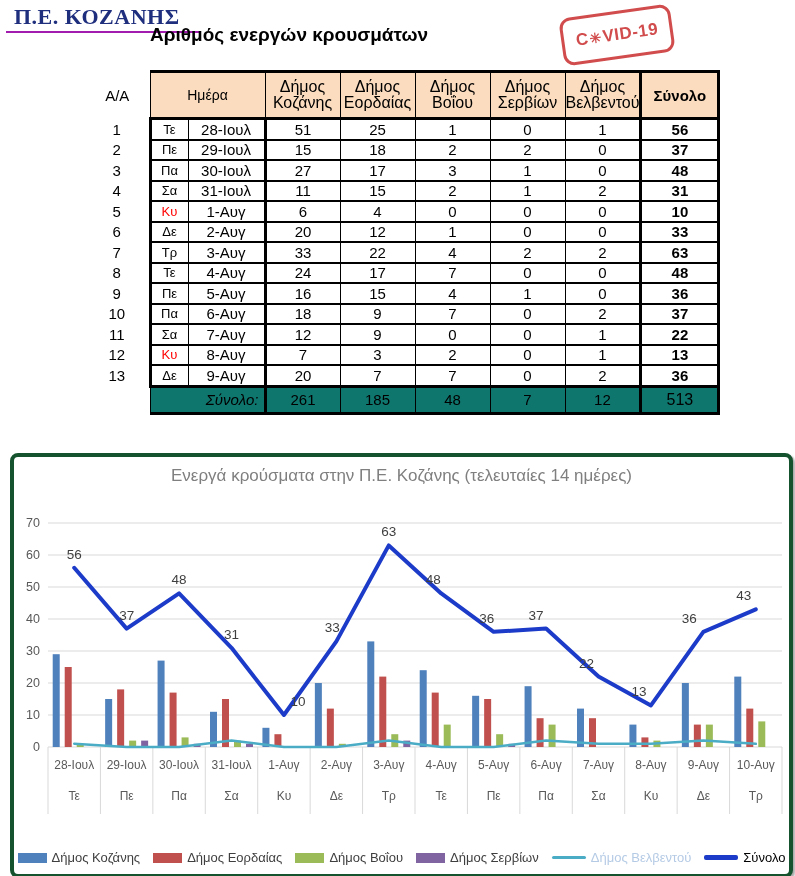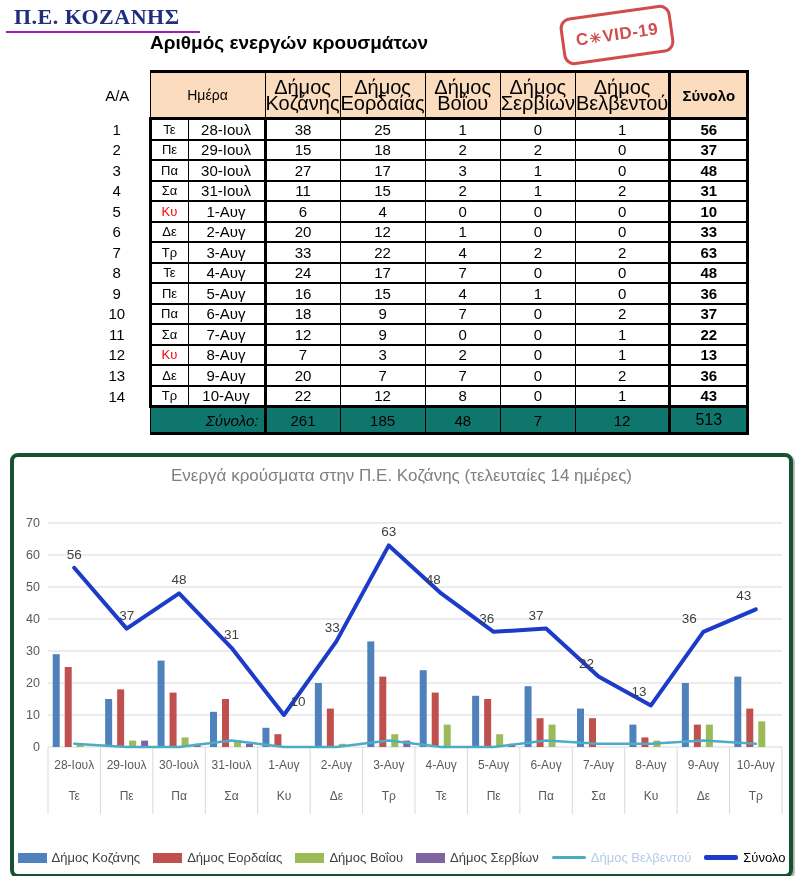--- a/index.html
+++ b/index.html
@@ -7,38 +7,38 @@
     width:795px;height:876px;position:relative;background:#fff;overflow:hidden;
     font-family:"Liberation Sans", sans-serif;color:#000;
   }
   
   .main-title{
     position:absolute;top:4px;left:6px;display:inline-block;
     font-family:"Liberation Serif", serif;font-weight:bold;font-size:22px;
     color:#1F2F7E;border-bottom:2px solid #a21caf;padding:0 20px 1px 8px;
     letter-spacing:.5px;
   }
-  .subtitle{position:absolute;top:32px;left:150px;font-size:19px;font-weight:bold;}
+  .subtitle{position:absolute;top:24px;left:150px;font-size:19px;font-weight:bold;}
   .stamp{
     position:absolute;left:561px;top:11px;width:106px;height:42px;
     border:3px solid #CE3D3D;border-radius:11px;transform:rotate(-8deg);
     color:#CE3D3D;display:flex;align-items:center;justify-content:center;
     font-weight:bold;font-size:17px;letter-spacing:.5px;opacity:.92;
   }
   .stamp .virus{font-size:14px;margin:0 1px;}
   
   .tbl-wrap{position:absolute;top:70px;left:85px;}
   table.dtable{border-collapse:collapse;table-layout:fixed;}
   .dtable th,.dtable td{
     border:2px solid #000;border-left-width:1px;border-right-width:1px;
     text-align:center;padding:0;font-size:15px;overflow:hidden;
   }
   .dtable .idx{border:none;background:#fff;font-size:15px;font-weight:normal;}
   .dtable thead th{height:44px;background:#FBDCBF;font-weight:normal;border-top-width:3px;border-bottom-width:3px;}
-  .dtable thead .hmun{font-size:20px;line-height:16px;white-space:pre-line;margin-top:26px;}
+  .dtable thead .hmun{font-size:16px;line-height:16px;white-space:pre-line;margin-top:26px;}
   .dtable thead .hday{font-size:14px;}
   .dtable thead .htot{font-size:15px;font-weight:bold;border-left-width:3px;border-right-width:3px;}
   .dtable tbody td{height:18.5px;}
   .dtable td.day{font-size:13px;border-left-width:3px;}
   .dtable td.date{border-right-width:3px;}
   .dtable td.total{font-weight:bold;border-left-width:3px;border-right-width:3px;}
   .dtable tfoot td{height:24px;background:#0f766e;border-top-width:3px;border-bottom-width:3px;}
   .dtable tfoot .tot-label{font-style:italic;text-align:right;padding-right:5px;border-right-width:3px;}
   .dtable tfoot .total{font-weight:normal;font-size:16px;}
   
@@ -98,21 +98,21 @@
         <th class="hmun">Δήμος
 Βελβεντού</th>
         <th class="htot">Σύνολο</th>
       </tr>
     </thead>
     <tbody id="table-body">
         <tr>
           <td class="idx">1</td>
           <td class="day">Τε</td>
           <td class="date">28-Ιουλ</td>
-          <td class="val">38</td>
+          <td class="val">51</td>
           <td class="val">25</td>
           <td class="val">1</td>
           <td class="val">0</td>
           <td class="val">1</td>
           <td class="total">56</td>
         </tr>
         <tr>
           <td class="idx">2</td>
           <td class="day">Πε</td>
           <td class="date">29-Ιουλ</td>
@@ -236,31 +236,20 @@
         <tr>
           <td class="idx">13</td>
           <td class="day">Δε</td>
           <td class="date">9-Αυγ</td>
           <td class="val">20</td>
           <td class="val">7</td>
           <td class="val">7</td>
           <td class="val">0</td>
           <td class="val">2</td>
           <td class="total">36</td>
-        </tr>
-        <tr>
-          <td class="idx">14</td>
-          <td class="day">Τρ</td>
-          <td class="date">10-Αυγ</td>
-          <td class="val">22</td>
-          <td class="val">12</td>
-          <td class="val">8</td>
-          <td class="val">0</td>
-          <td class="val">1</td>
-          <td class="total">43</td>
         </tr>
       </tbody>
     <tfoot>
       <tr>
         <td class="idx"></td>
         <td class="tot-label" colspan="2">Σύνολο:</td>
         <td>261</td>
         <td>185</td>
         <td>48</td>
         <td>7</td>

